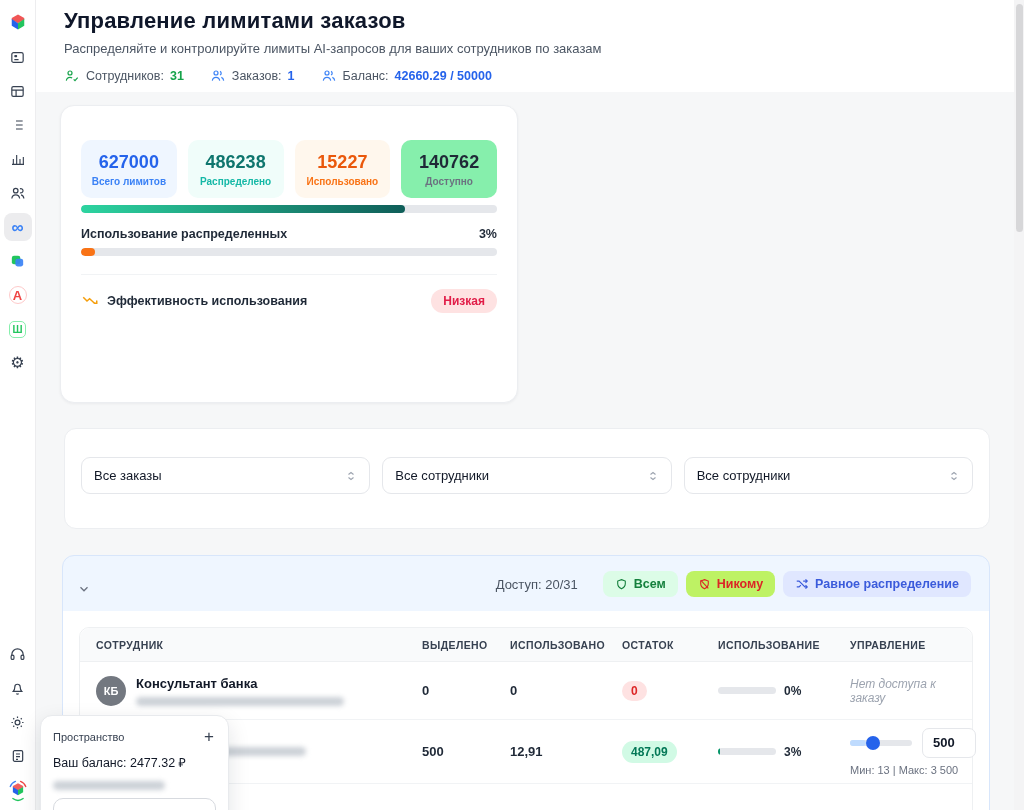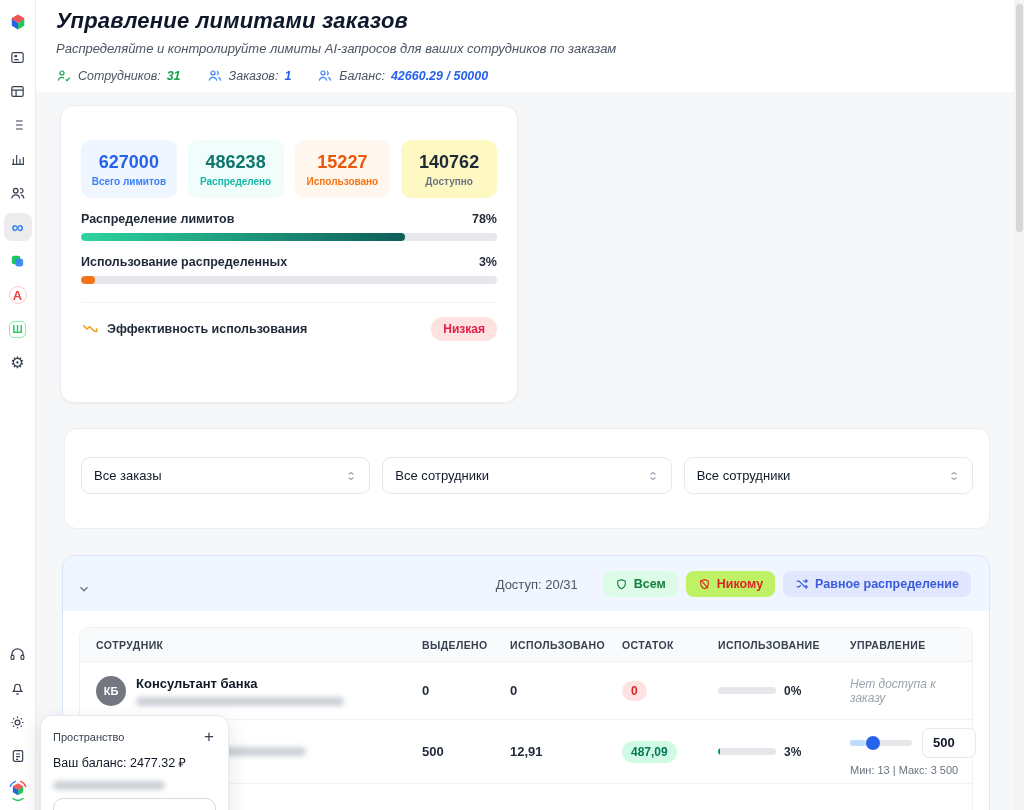--- a/index.html
+++ b/index.html
@@ -10,21 +10,21 @@
   .sb-icon { width:28px; height:28px; display:flex; align-items:center; justify-content:center; margin-bottom:6px; border-radius:8px; cursor:pointer; color:#374151; }
   .sb-icon.gap { margin-bottom:7px; }
   .sb-icon.active { background:#ececee; color:#3b82f6; }
   .sb-spacer { flex:1; }
   .infinity-glyph { font-size:17px; font-weight:700; color:#3b82f6; line-height:1; }
   .letterA { font-size:13px; font-weight:700; color:#ef4444; width:18px; height:18px; border:1px solid #fecaca; border-radius:50%; display:flex; align-items:center; justify-content:center; }
   .letterSh { font-size:10px; font-weight:700; color:#22c55e; width:17px; height:17px; border:1.4px solid #86efac; border-radius:5px; display:flex; align-items:center; justify-content:center; }
   .gear-glyph { font-size:16px; color:#374151; line-height:1; }
 
   
-  .page-header { position:absolute; left:28px; right:10px; top:0; height:92px; background:#ffffff; padding:8px 0 0 28px;font-style:italic; }
+  .page-header { position:absolute; left:36px; right:10px; top:0; height:92px; background:#ffffff; padding:8px 0 0 28px; }
   .page-title { font-size:22px; font-weight:700; color:#0f172a; letter-spacing:.2px; }
   .page-subtitle { font-size:13px; color:#4b5563; margin-top:7px; }
   .stats-row { display:flex; align-items:center; gap:26px; margin-top:12px; }
   .stat-item { display:flex; align-items:center; gap:6px; font-size:12.5px; color:#4b5563; }
   .stat-item b { font-weight:700; }
   .v-green { color:#16a34a; } .v-blue { color:#2563eb; }
 
   
   .plan-card { position:absolute; left:60px; top:105px; width:458px; height:298px; background:#fff; border:1px solid #eceef1; border-radius:14px; box-shadow:0 1px 3px rgba(16,24,40,.05); padding:18px 20px; }
   .plan-head { display:flex; justify-content:space-between; align-items:flex-start; }
@@ -32,21 +32,21 @@
   .plan-access { display:flex; align-items:center; gap:6px; font-size:12px; color:#6b7280; margin-top:8px; }
   .plan-toggle { width:44px; height:44px; border-radius:50%; background:#dbeafe; display:flex; align-items:center; justify-content:center; cursor:pointer; }
   .plan-toggle-inner { width:22px; height:22px; border-radius:6px; background:#3b82f6; }
   .stat-boxes { display:flex; gap:11px; margin-top:16px; }
   .stat-box { flex:1; height:58px; border-radius:10px; display:flex; flex-direction:column; align-items:center; justify-content:center; gap:3px; }
   .stat-box .val { font-size:18px; font-weight:700; }
   .stat-box .lbl { font-size:10px; font-weight:600; }
   .bx-blue { background:#eff6ff; } .bx-blue .val{color:#2563eb;} .bx-blue .lbl{color:#3b82f6;}
   .bx-teal { background:#f0fdfa; } .bx-teal .val{color:#0f766e;} .bx-teal .lbl{color:#14b8a6;}
   .bx-orange { background:#fff7ed; } .bx-orange .val{color:#ea580c;} .bx-orange .lbl{color:#f97316;}
-  .bx-gray { background:#fef9c3; } .bx-gray .val{color:#1f2937;} .bx-gray .lbl{color:#6b7280;}
+  .bx-gray { background:#86efac; } .bx-gray .val{color:#1f2937;} .bx-gray .lbl{color:#6b7280;}
   .prog-row { display:flex; justify-content:space-between; align-items:center; margin-top:14px; font-size:12.5px; font-weight:700; color:#1f2937; }
   .prog-track { margin-top:7px; height:8px; border-radius:99px; background:#e5e7eb; overflow:hidden; }
   .prog-fill-teal { height:100%; border-radius:99px; background:linear-gradient(90deg,#2dd4a0,#0f5e59); }
   .prog-fill-orange { height:100%; border-radius:99px; background:#f97316; min-width:14px; }
   .card-divider { height:1px; background:#f1f3f5; margin:18px 0 14px; }
   .eff-row { display:flex; align-items:center; justify-content:space-between; }
   .eff-left { display:flex; align-items:center; gap:8px; font-size:12.5px; font-weight:700; color:#1f2937; }
   .eff-badge { background:#fee2e2; color:#e11d48; font-size:12px; font-weight:700; padding:5px 12px; border-radius:99px; }
 
   
@@ -268,24 +268,20 @@
     <div class="stat-box bx-orange">
       <div class="val">15227</div>
       <div class="lbl">Использовано</div>
     </div>
     <div class="stat-box bx-gray">
       <div class="val">140762</div>
       <div class="lbl">Доступно</div>
     </div>
   </div>
 
-  <div class="prog-row">
-    <span>Распределение лимитов</span>
-    <span>78%</span>
-  </div>
   <div class="prog-track">
     <div class="prog-fill-teal" style="width: 78%;"></div>
   </div>
 
   <div class="prog-row">
     <span>Использование распределенных</span>
     <span>3%</span>
   </div>
   <div class="prog-track">
     <div class="prog-fill-orange" style="width: 3%;"></div>

